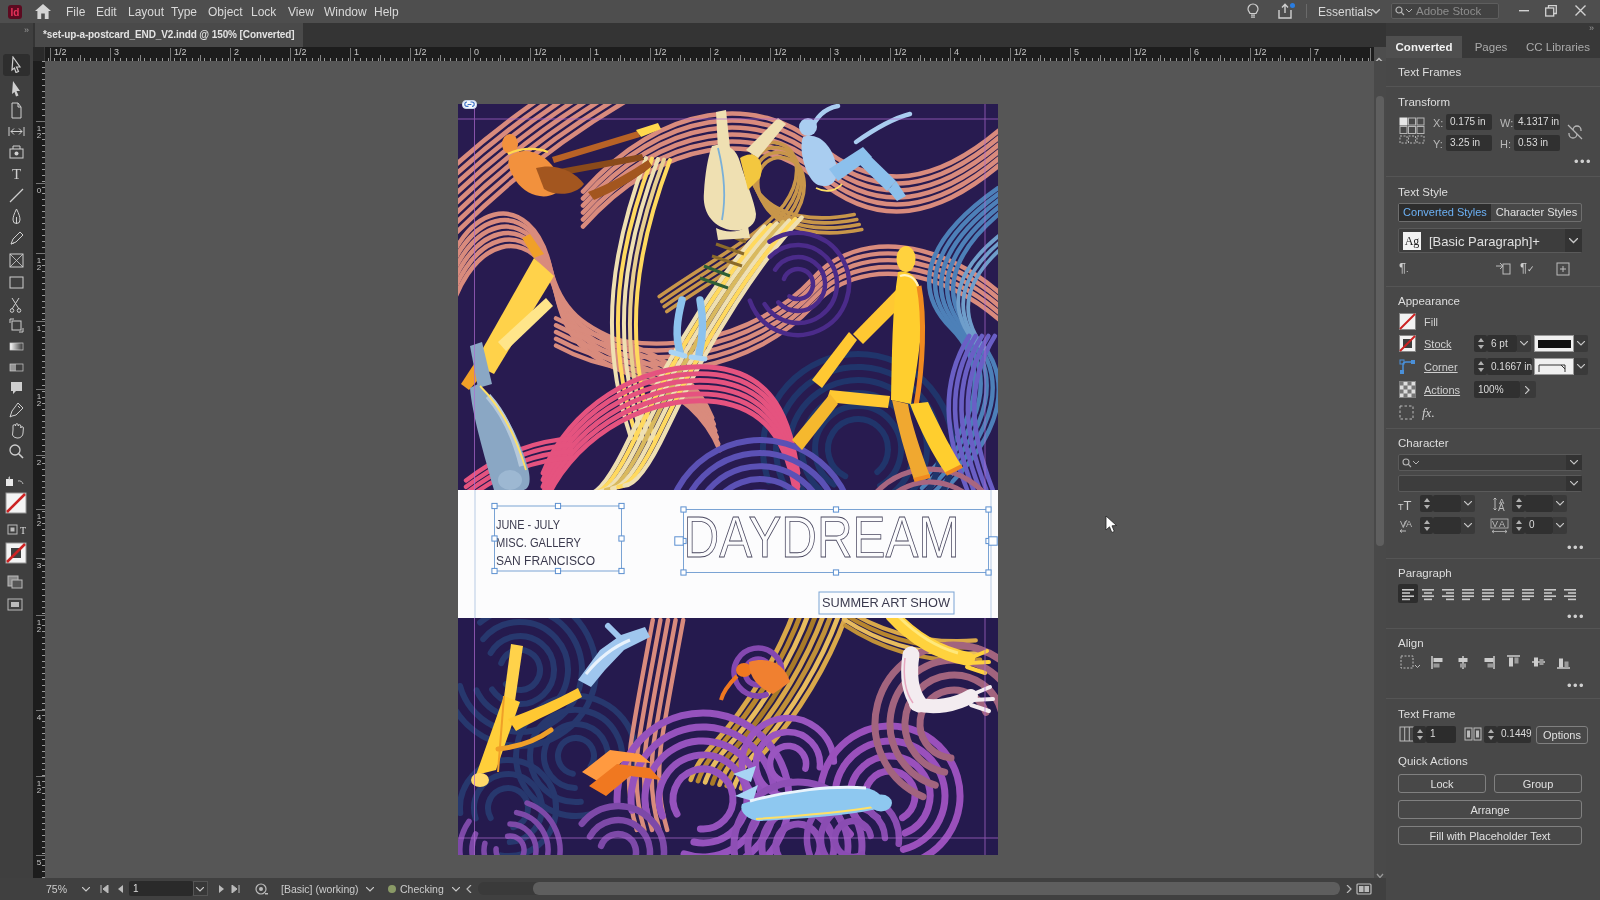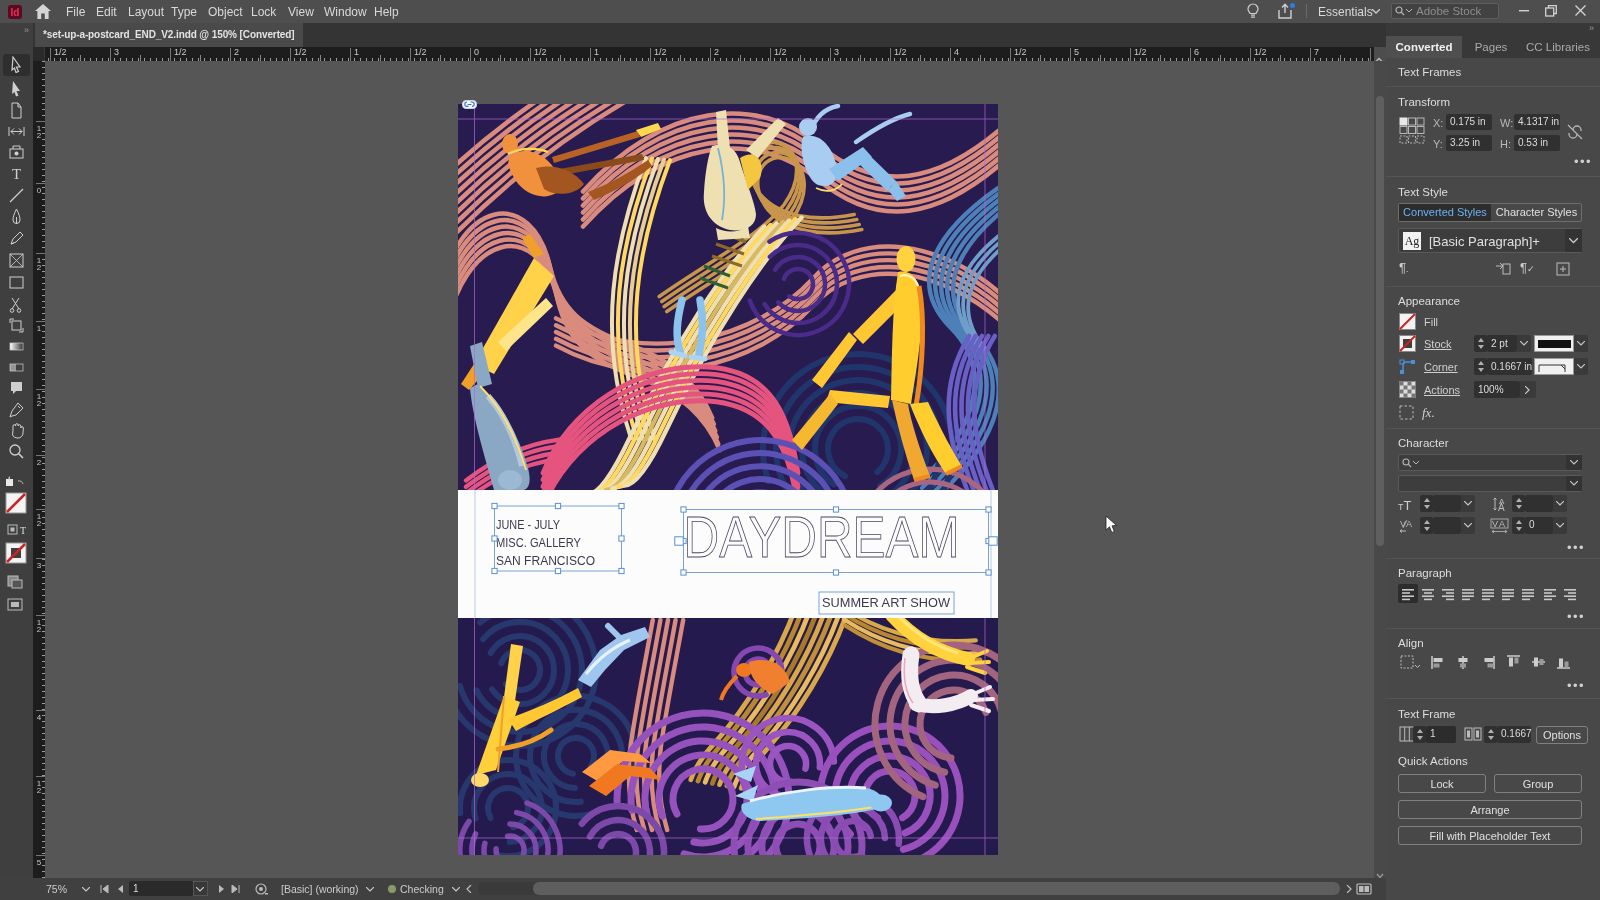--- a/index.html
+++ b/index.html
@@ -1029,21 +1029,21 @@
       <path d="M1 16 L16 1" stroke="#cc2222" stroke-width="2"></path>
     </svg>
 <div class="plbl" style="left:38px;top:258px">Fill</div>
 <svg class="abs" style="left:13px;top:277px" width="17" height="17">
       <rect x="0.5" y="0.5" width="16" height="16" fill="#f2f2f2" stroke="#888"></rect>
       <rect x="4" y="4" width="9" height="9" fill="#3f3f3f"></rect>
       <path d="M1 16 L16 1" stroke="#cc2222" stroke-width="2"></path>
     </svg>
 <div class="plbl ulink" style="left:38px;top:280px">Stock</div>
 <div class="spin" style="left:88px;top:277px;height:17px"></div>
-<div class="field" style="left:101px;top:277px;width:30px;height:17px;line-height:17px">2 pt</div>
+<div class="field" style="left:101px;top:277px;width:30px;height:17px;line-height:17px">6 pt</div>
 <div class="abs" style="left:131px;top:277px;width:14px;height:17px;background:#3a3a3a;border-radius:0 2px 2px 0"></div>
     <svg class="abs" style="left:134px;top:283px" width="8" height="5">
       <path d="M0 0 L4 4 L8 0" stroke="#c8c8c8" fill="none" stroke-width="1.2"></path>
     </svg>
 <div class="abs" style="left:148px;top:277px;width:40px;height:17px;background:#f0f0f0;border:1px solid #999">
       <div class="abs" style="left:3px;top:4px;width:33px;height:8px;background:#111"></div>
     </div>
 <div class="abs" style="left:188px;top:277px;width:14px;height:17px;background:#3a3a3a;border-radius:0 2px 2px 0"></div>
     <svg class="abs" style="left:191px;top:283px" width="8" height="5">
       <path d="M0 0 L4 4 L8 0" stroke="#c8c8c8" fill="none" stroke-width="1.2"></path>
@@ -1245,21 +1245,21 @@
     </svg>
 <div class="spin" style="left:27px;top:668px;height:17px"></div>
 <div class="field" style="left:40px;top:668px;width:30px;height:17px;background:#2c2c2c">1</div>
 <svg class="abs" style="left:78px;top:668px" width="18" height="16" viewBox="0 0 18 16">
       <rect x="1" y="2" width="7" height="12" fill="none" stroke="#bbb"></rect>
       <rect x="10" y="2" width="7" height="12" fill="none" stroke="#bbb"></rect>
       <rect x="3" y="4.5" width="3" height="7" fill="#bbb"></rect>
       <rect x="12" y="4.5" width="3" height="7" fill="#bbb"></rect>
     </svg>
 <div class="spin" style="left:98px;top:668px;height:17px"></div>
-<div class="field" style="left:111px;top:668px;width:34px;height:17px">0.1667</div>
+<div class="field" style="left:111px;top:668px;width:34px;height:17px">0.1449</div>
 <div class="btn" style="left:150px;top:668px;width:52px;height:18px;line-height:17px">Options</div>
 <div class="sechdr" style="top:697px">Quick Actions</div>
 <div class="btn" style="left:12px;top:716px;width:88px;height:19px;line-height:18px">Lock</div>
 <div class="btn" style="left:108px;top:716px;width:88px;height:19px;line-height:18px">Group</div>
 <div class="btn" style="left:12px;top:742px;width:184px;height:19px;line-height:18px">Arrange</div>
 <div class="btn" style="left:12px;top:768px;width:184px;height:19px;line-height:18px">Fill with Placeholder Text</div>
 </div>
 <div id="statusbar" class="abs">
 <span class="abs" style="left:46px;top:5px">75%</span>
 <svg class="abs" style="left:82px;top:9px" width="8" height="5">

